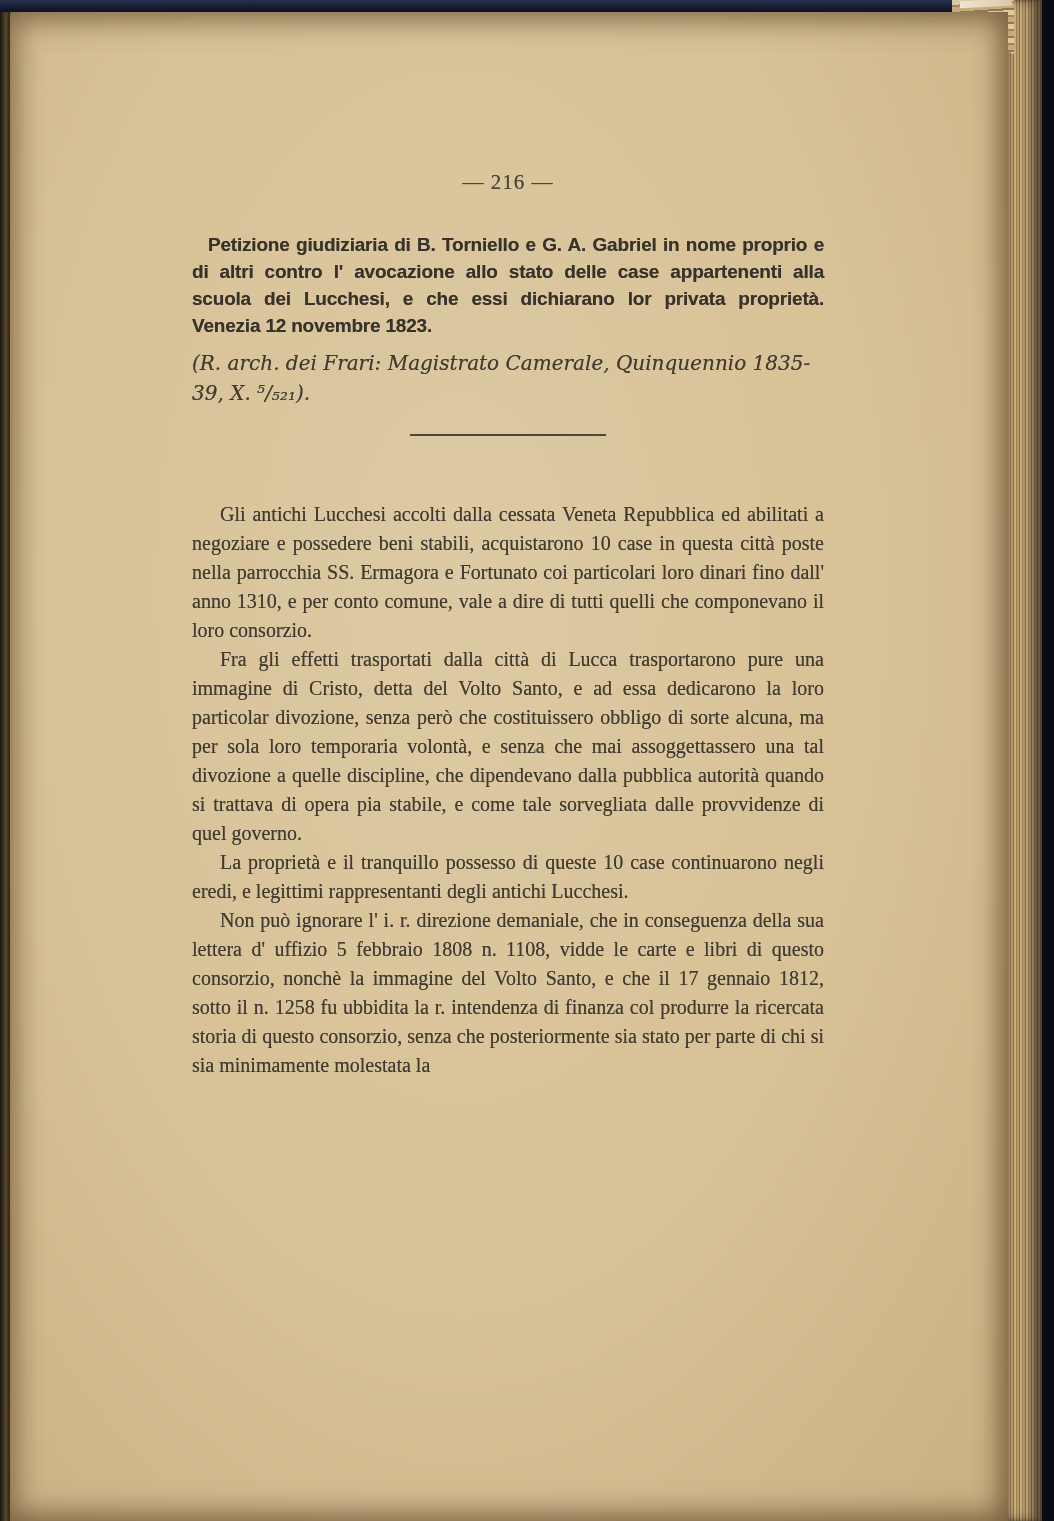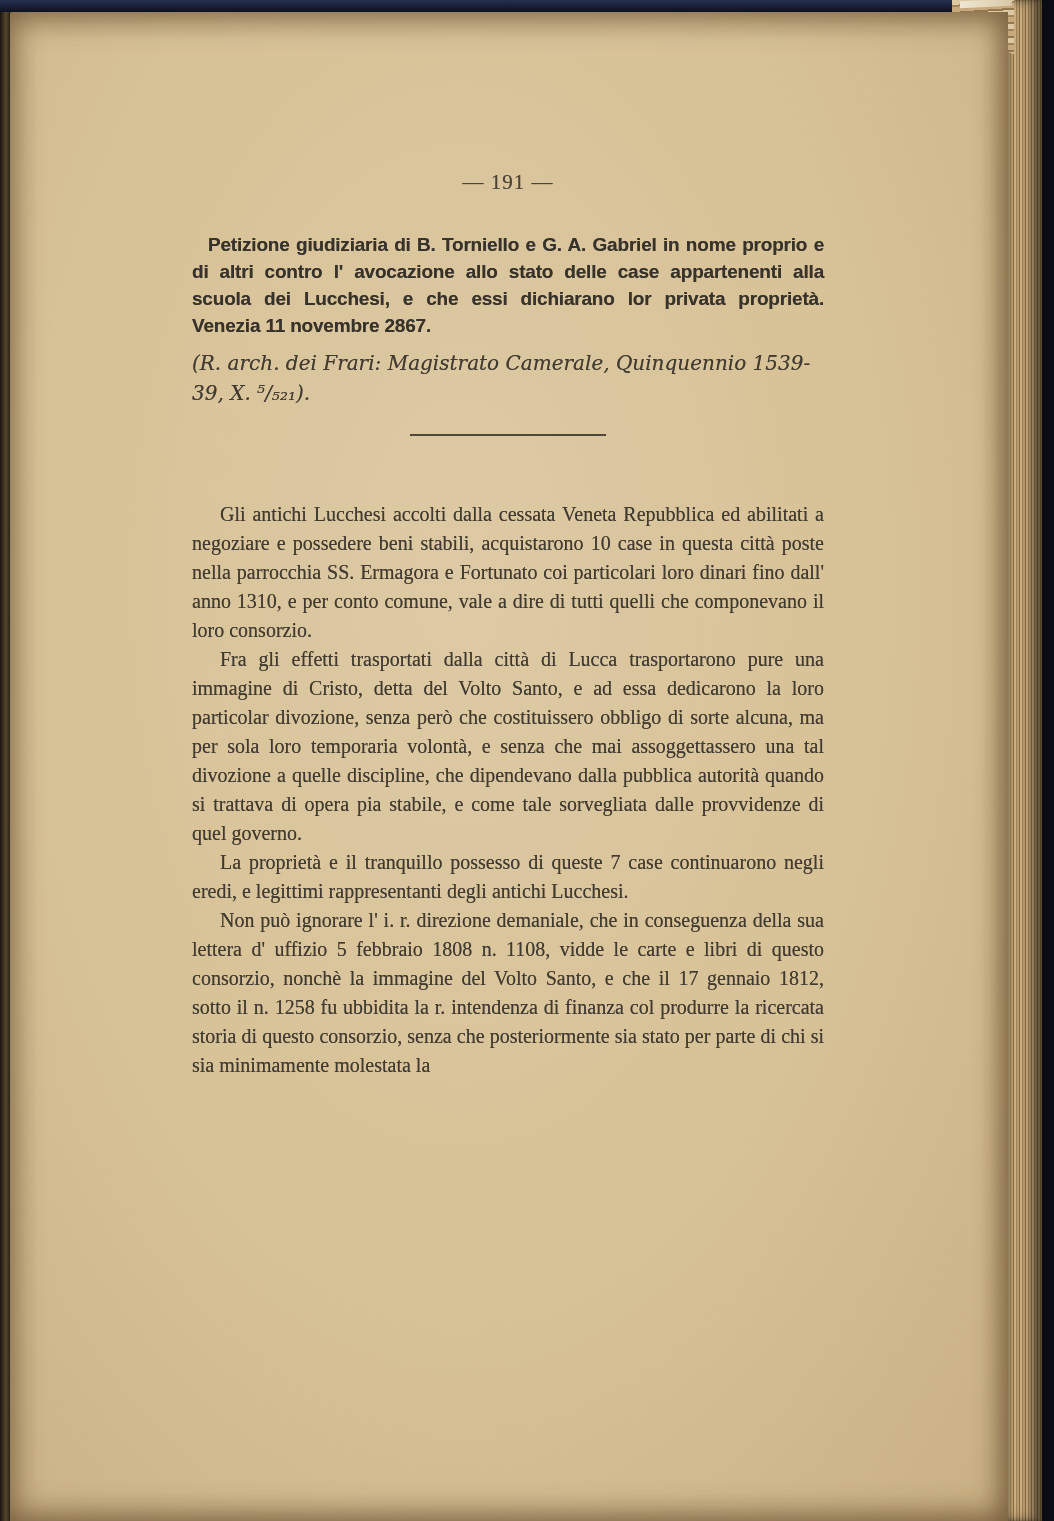--- a/index.html
+++ b/index.html
@@ -119,32 +119,32 @@
 
   <div class="page-stack">
     <div class="stripes"></div>
   </div>
   <div class="corner-pages"></div>
   <div class="corner-highlight"></div>
 
   <div class="paper">
     <div class="content">
 
-      <div class="pagenum">— 191 —</div>
+      <div class="pagenum">— 216 —</div>
 
 
-      <p class="petition">Petizione giudiziaria di B. Torniello e G. A. Gabriel in nome proprio e di altri contro l' avocazione allo stato delle case appartenenti alla scuola dei Lucchesi, e che essi dichiarano lor privata proprietà.  Venezia 11 novembre 2867.</p>
+      <p class="petition">Petizione giudiziaria di B. Torniello e G. A. Gabriel in nome proprio e di altri contro l' avocazione allo stato delle case appartenenti alla scuola dei Lucchesi, e che essi dichiarano lor privata proprietà.  Venezia 12 novembre 1823.</p>
 
-      <p class="citation">(R. arch. dei Frari: Magistrato Camerale, Quinquennio 1539-39, X. ⁵/₅₂₁).</p>
+      <p class="citation">(R. arch. dei Frari: Magistrato Camerale, Quinquennio 1835-39, X. ⁵/₅₂₁).</p>
 
       <div class="rule"></div>
 
       <p class="bodypara first">Gli antichi Lucchesi accolti dalla cessata Veneta Repubblica ed abilitati a negoziare e possedere beni stabili, acquistarono 10 case in questa città poste nella parrocchia SS. Ermagora e Fortunato coi particolari loro dinari fino dall' anno 1310, e per conto comune, vale a dire di tutti quelli che componevano il loro consorzio.</p>
 
       <p class="bodypara">Fra gli effetti trasportati dalla città di Lucca trasportarono pure una immagine di Cristo, detta del Volto Santo, e ad essa dedicarono la loro particolar divozione, senza però che costituissero obbligo di sorte alcuna, ma per sola loro temporaria volontà, e senza che mai assoggettassero una tal divozione a quelle discipline, che dipendevano dalla pubblica autorità quando si trattava di opera pia stabile, e come tale sorvegliata dalle provvidenze di quel governo.</p>
 
-      <p class="bodypara">La proprietà e il tranquillo possesso di queste 7 case continuarono negli eredi, e legittimi rappresentanti degli antichi Lucchesi.</p>
+      <p class="bodypara">La proprietà e il tranquillo possesso di queste 10 case continuarono negli eredi, e legittimi rappresentanti degli antichi Lucchesi.</p>
 
       <p class="bodypara">Non può ignorare l' i. r. direzione demaniale, che in conseguenza della sua lettera d' uffizio 5 febbraio 1808 n. 1108, vidde le carte e libri di questo consorzio, nonchè la immagine del Volto Santo, e che il 17 gennaio 1812, sotto il n. 1258 fu ubbidita la r. intendenza di finanza col produrre la ricercata storia di questo consorzio, senza che posteriormente sia stato per parte di chi si sia minimamente molestata la</p>
 
     </div>
   </div>
 </div>
 
 </body></html>

